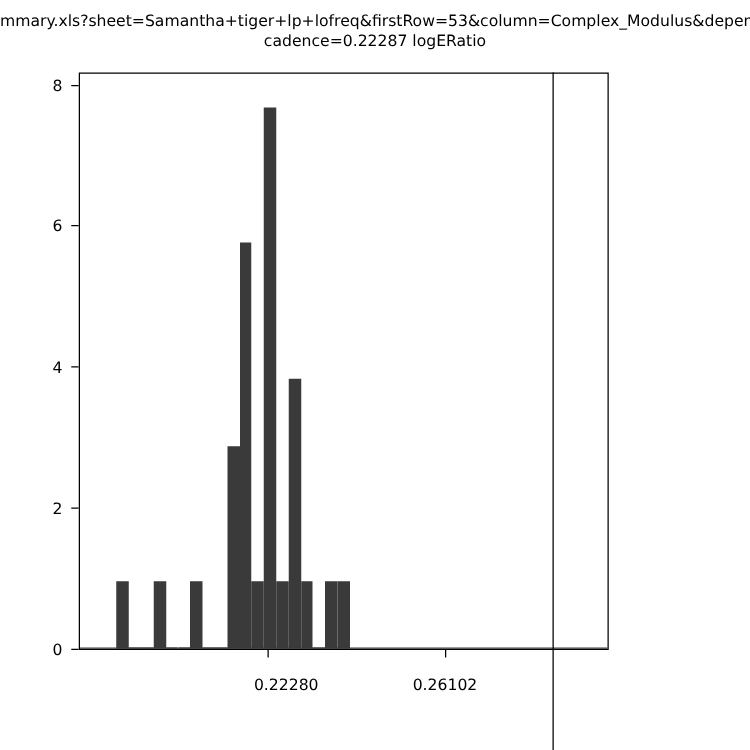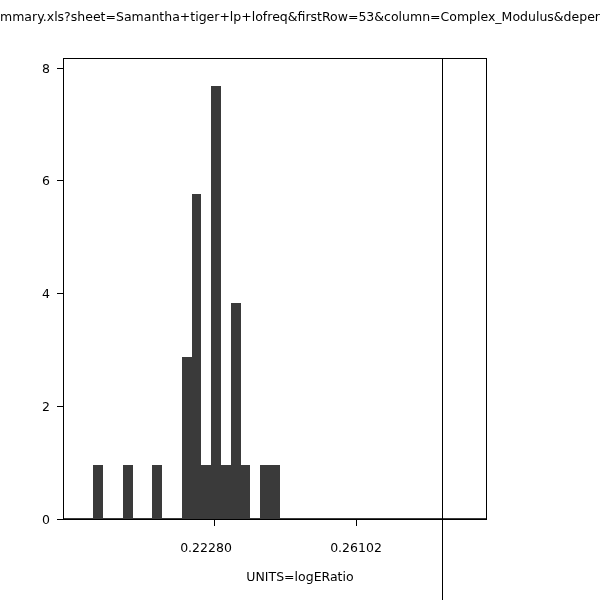--- a/index.html
+++ b/index.html
@@ -102,20 +102,21 @@
     width: 1px;
     background: #000000;
   }
 </style>
 </head>
 <body>
 
 <div id="stage">
 
   <div class="title-line" id="title1">mmary.xls?sheet=Samantha+tiger+lp+lofreq&amp;firstRow=53&amp;column=Complex_Modulus&amp;depend</div>
+  <div class="title-line" id="title2">cadence=0.22287 logERatio</div>
 
   <div class="ytick" style="top:519px;"></div>
   <div class="ytick" style="top:406px;"></div>
   <div class="ytick" style="top:293px;"></div>
   <div class="ytick" style="top:180px;"></div>
   <div class="ytick" style="top:68px;"></div>
 
   <div class="ylab" style="left:10px; top:512px;">0</div>
   <div class="ylab" style="left:10px; top:399px;">2</div>
   <div class="ylab" style="left:10px; top:286px;">4</div>
@@ -142,19 +143,18 @@
         <div class="bar" style="left: 176.65px; width: 9.81px; height: 54.12px;"></div>
         <div class="bar" style="left: 186.47px; width: 9.81px; height: 1px;"></div>
         <div class="bar" style="left: 196.28px; width: 9.81px; height: 54.12px;"></div>
         <div class="bar" style="left: 206.09px; width: 9.81px; height: 54.12px;"></div>
         <div class="bar" style="left: 0px; width: 422px; height: 1px;"></div>
       </div>
   </div>
 
   <div class="xtick" style="left:214px;"></div>
   <div class="xtick" style="left:356px;"></div>
-  <div class="xlab" style="left:206px;">0.22280</div>
+  <div class="xlab" style="left:229px;">0.22280</div>
   <div class="xlab" style="left:356px;">0.26102</div>
 
-  <div id="xaxis-title">UNITS=logERatio</div>
 
   <div id="cursor-line" style="left: 441.82px; top: 58px; height: 542px;"></div>
 </div>
 
 </body></html>

